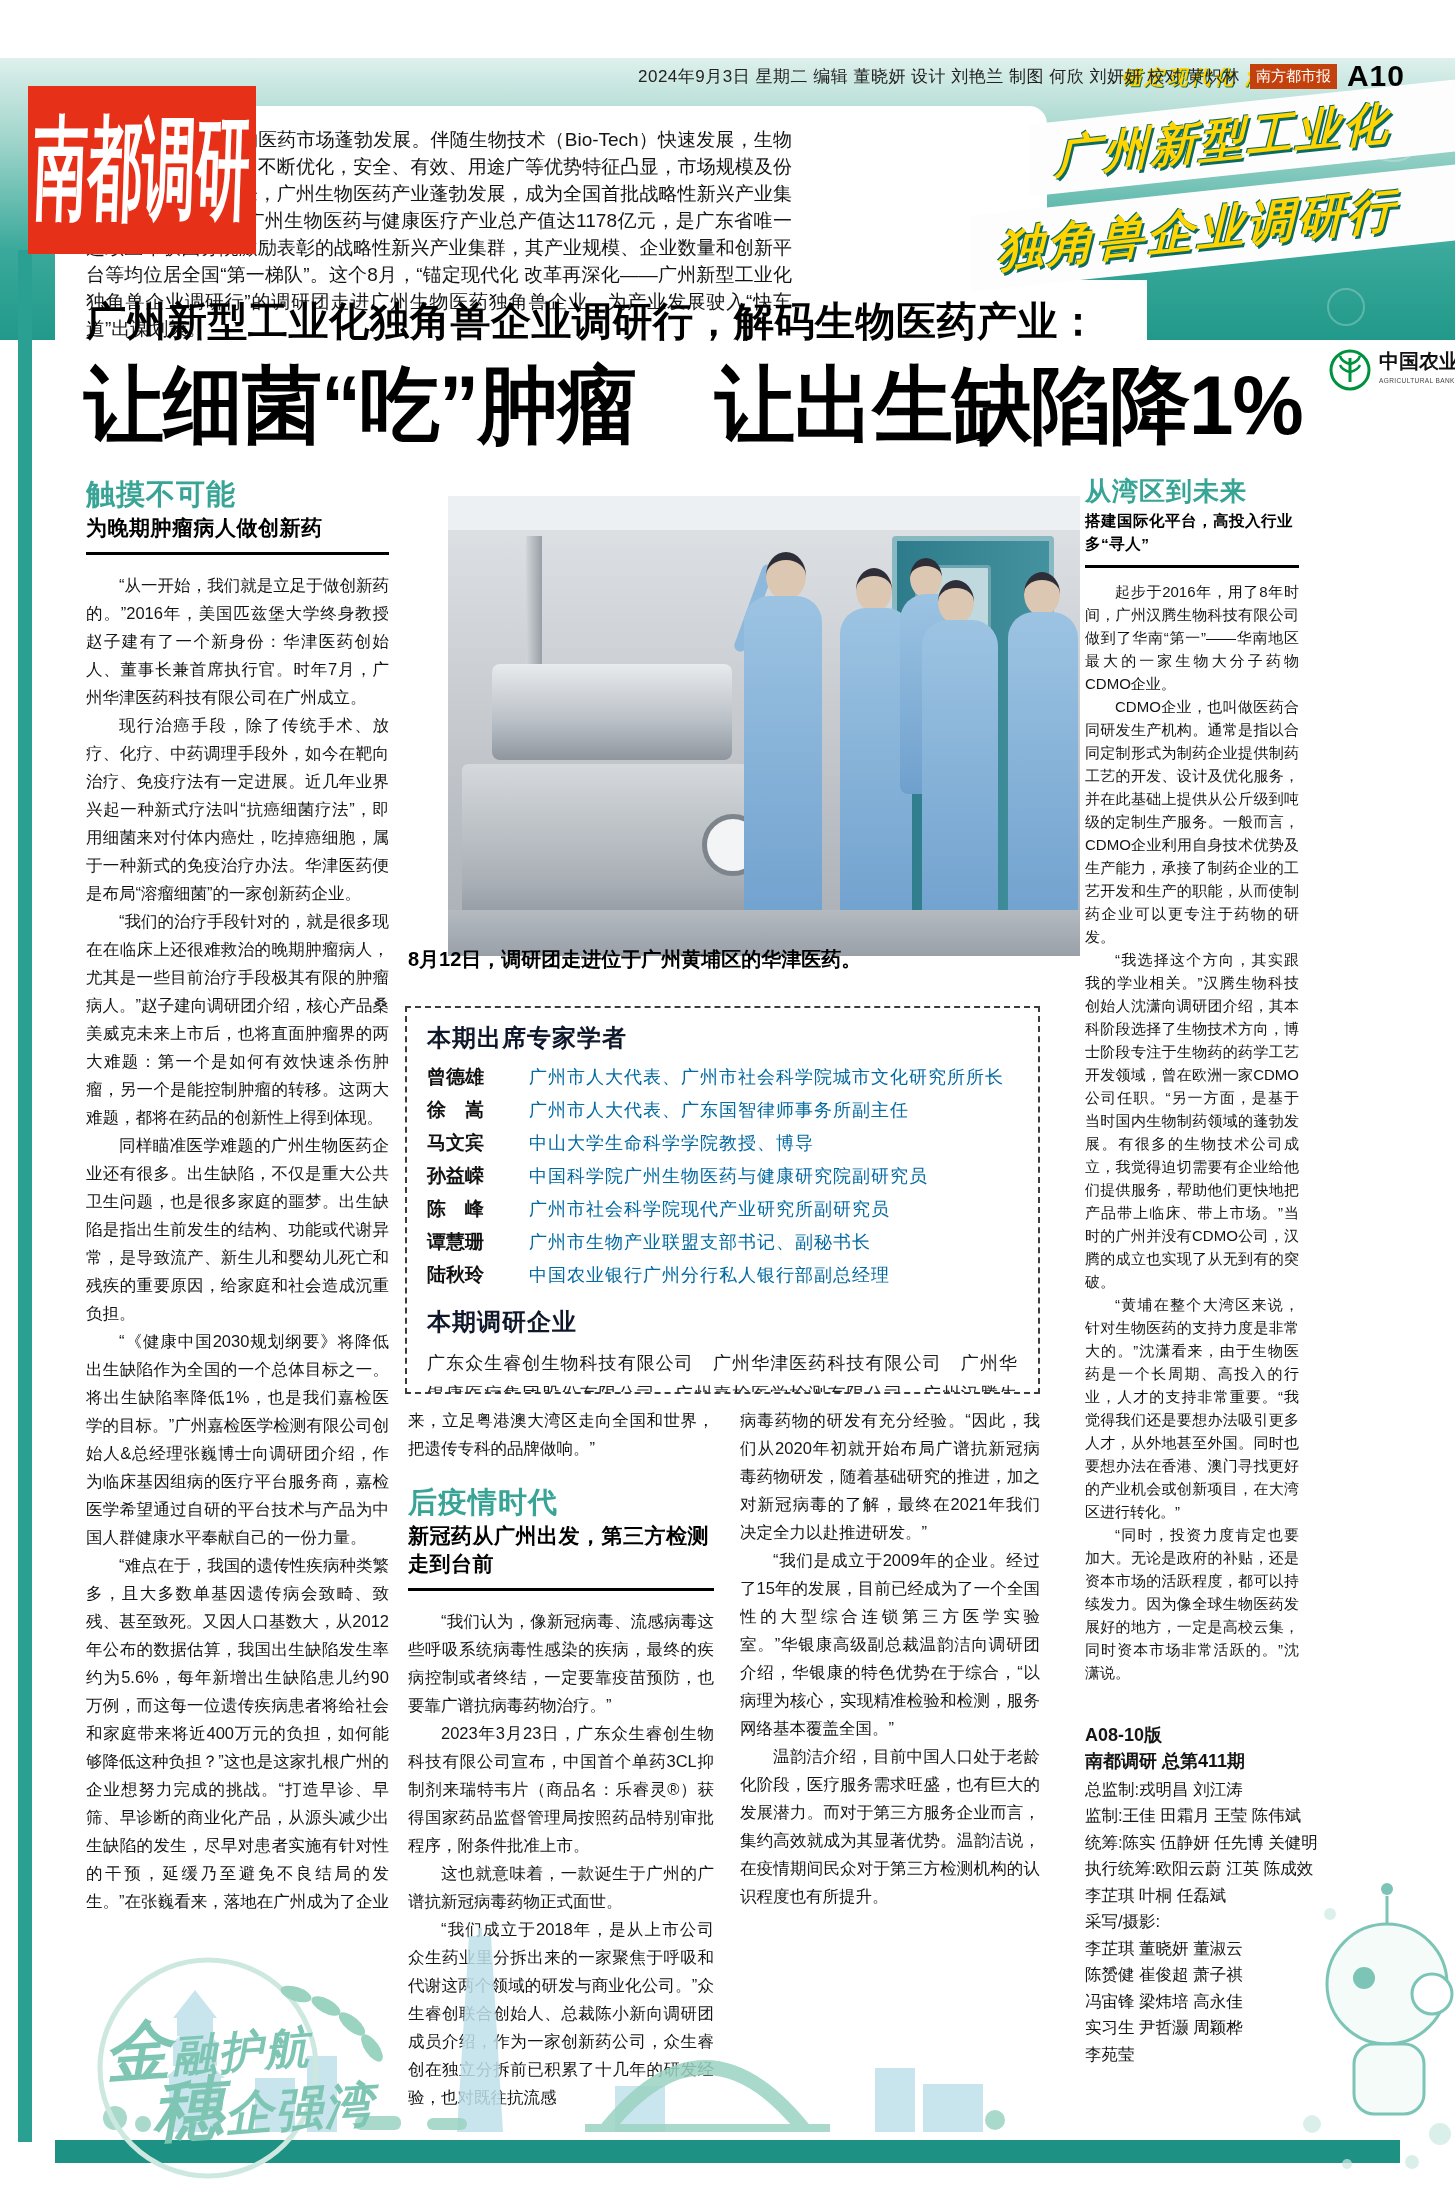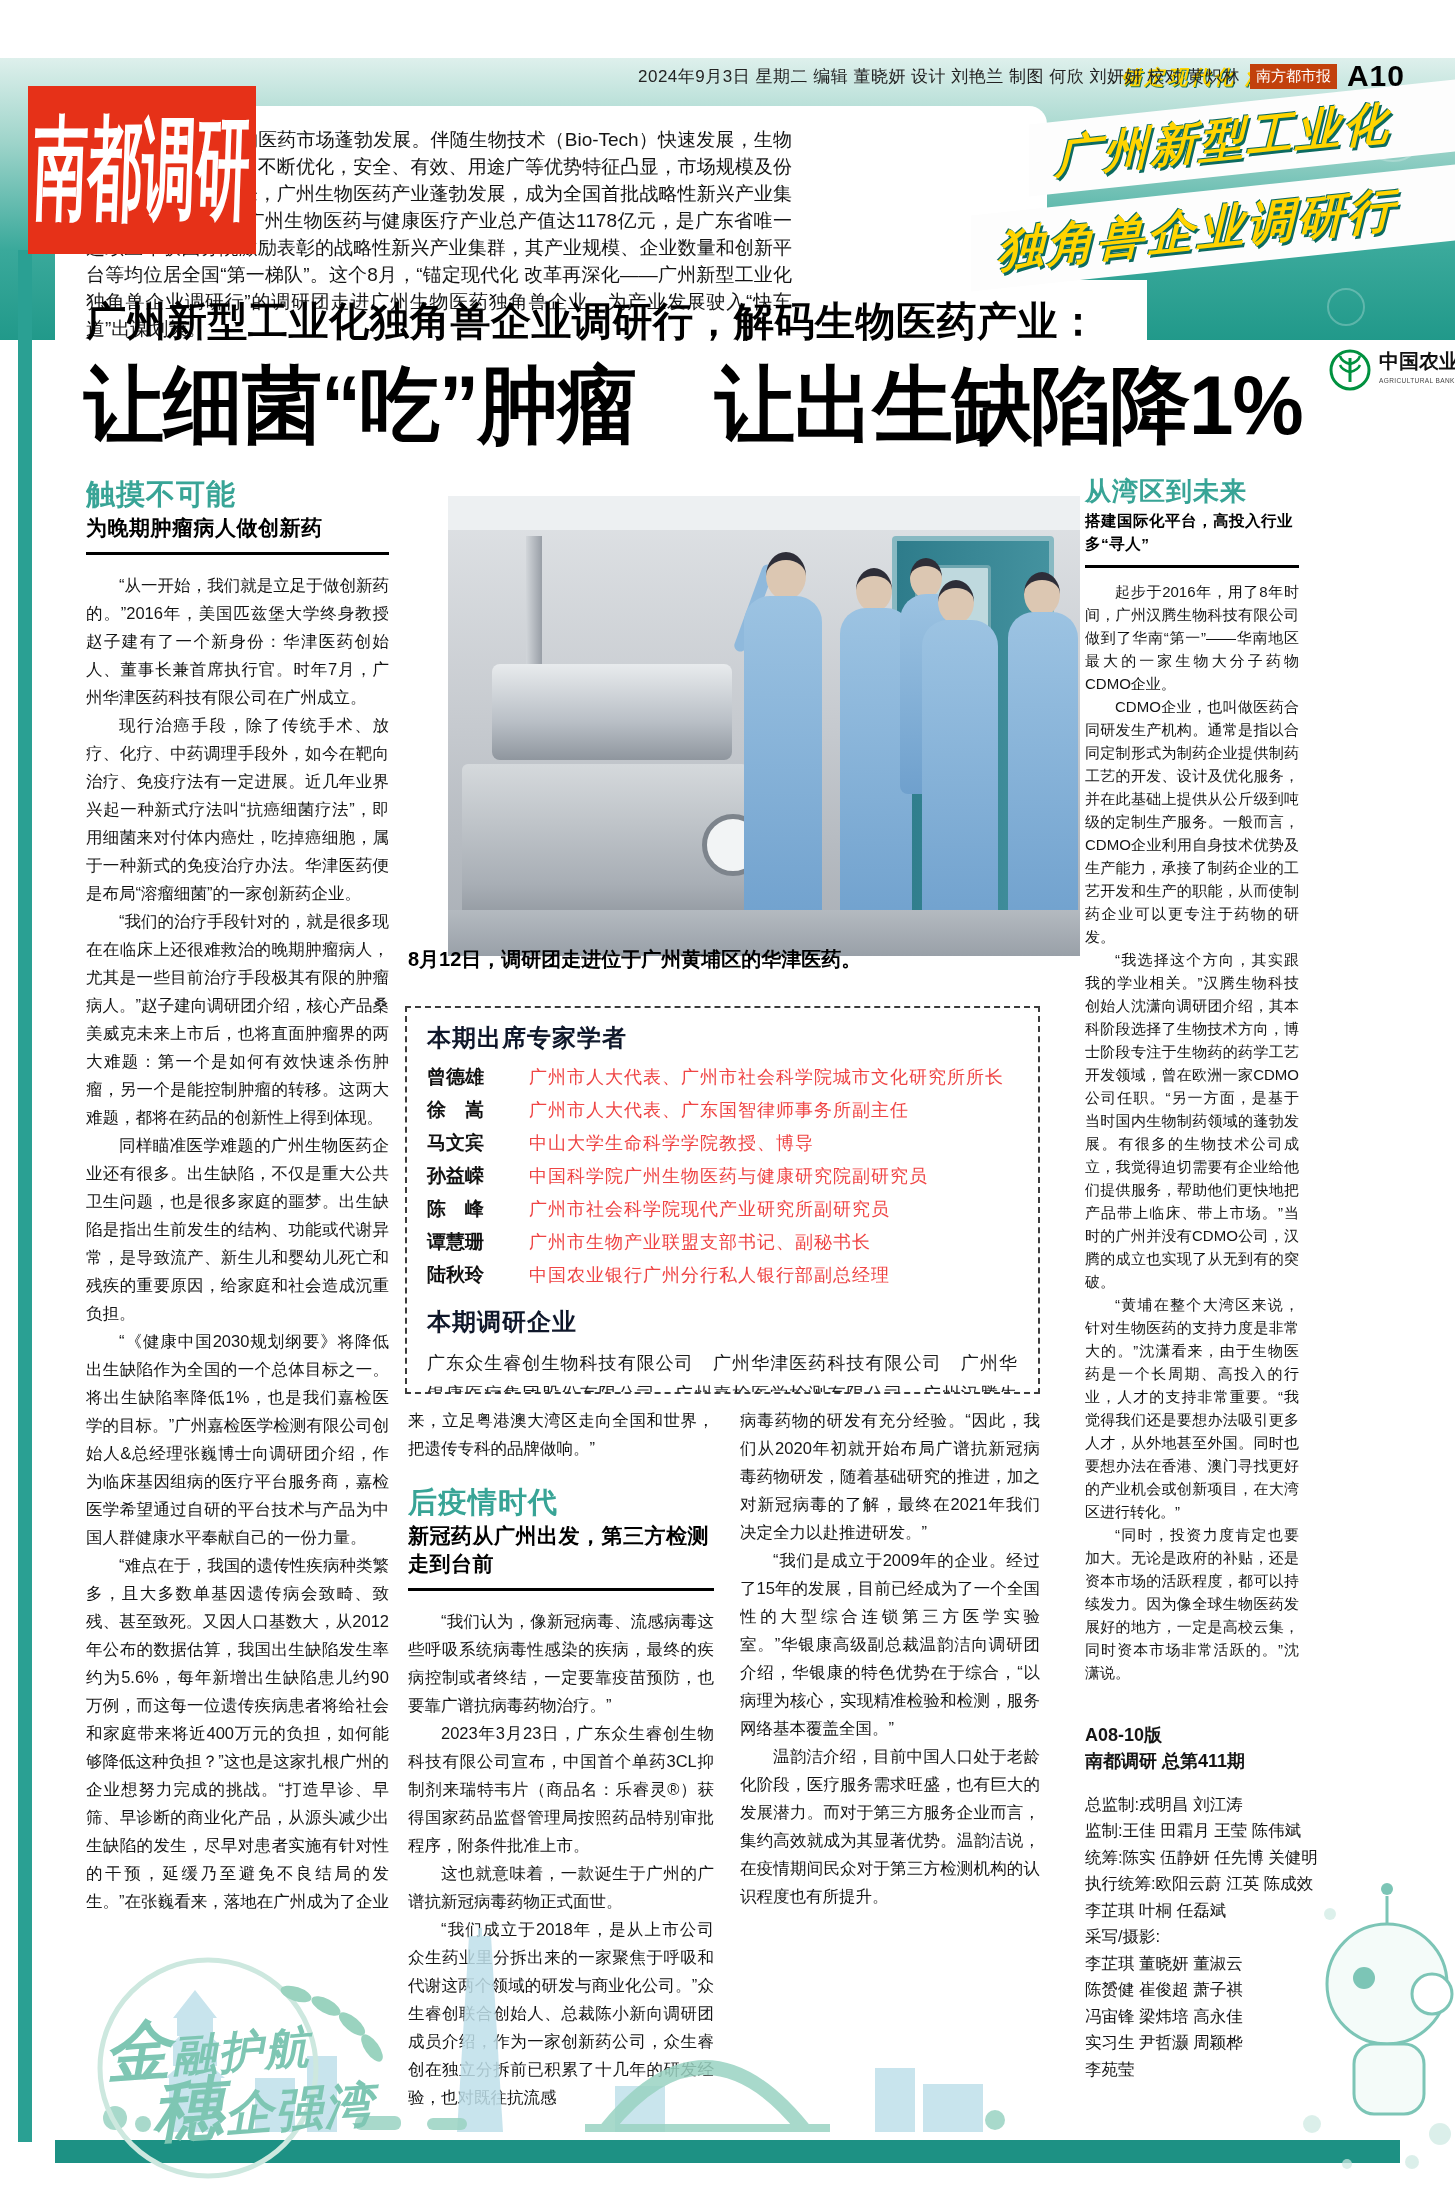--- a/index.html
+++ b/index.html
@@ -94,29 +94,29 @@
   .arm{position:absolute;width:12px;height:92px;background:#8fb9dc;border-radius:6px;}
 
   .caption{position:absolute;left:408px;top:946px;width:634px;font-size:20px;font-weight:700;color:#000;}
 
   
   .infobox{position:absolute;left:405px;top:1006px;width:635px;height:388px;border:2px dashed #3c3c3c;
            box-sizing:border-box;padding:14px 20px;overflow:hidden;background:#fff;}
   .box-title{margin:0 0 10px;font-size:24px;font-weight:900;color:#0f172a;letter-spacing:1px;}
   .expert-row{display:flex;gap:14px;margin-bottom:7px;align-items:baseline;}
   .expert-name{width:88px;flex:none;font-weight:800;font-size:19px;white-space:nowrap;}
-  .expert-role{font-family:"Liberation Serif","DejaVu Serif",serif;font-size:18px;letter-spacing:1px;color:#ef4444;}
+  .expert-role{font-family:"Liberation Serif","DejaVu Serif",serif;font-size:18px;letter-spacing:1px;color:#0369a1;}
   .companies-title{margin-top:18px;}
   .companies-text{margin:0;font-family:"Liberation Serif","DejaVu Serif",serif;font-size:18px;line-height:31px;
                   letter-spacing:1px;text-align:justify;color:#1c1c1c;}
 
   
   .credits{margin-top:40px;text-align:left;}
   .credit-edition{font-size:18px;font-weight:600;margin-bottom:3px;}
-  .credit-issue{font-size:18px;font-weight:800;margin-bottom:18px;}
+  .credit-issue{font-size:18px;font-weight:800;margin-bottom:3px;}
   .credit-line{font-size:16.5px;line-height:26.5px;white-space:nowrap;}
 
   
   .skyline{position:absolute;left:55px;top:1928px;width:985px;height:212px;z-index:1;}
   .gz-slogan{position:absolute;left:58px;top:1988px;width:380px;height:156px;z-index:3;}
   .slogan-l1{position:absolute;left:46px;top:14px;font-size:44px;font-weight:900;color:#7ec6b3;
              transform:rotate(-4deg);letter-spacing:2px;font-style:italic;}
   .slogan-l1::first-letter{font-size:66px;}
   .slogan-l2{position:absolute;left:94px;top:70px;font-size:48px;font-weight:900;color:#7ec6b3;
              transform:rotate(-4deg);letter-spacing:2px;font-style:italic;}

